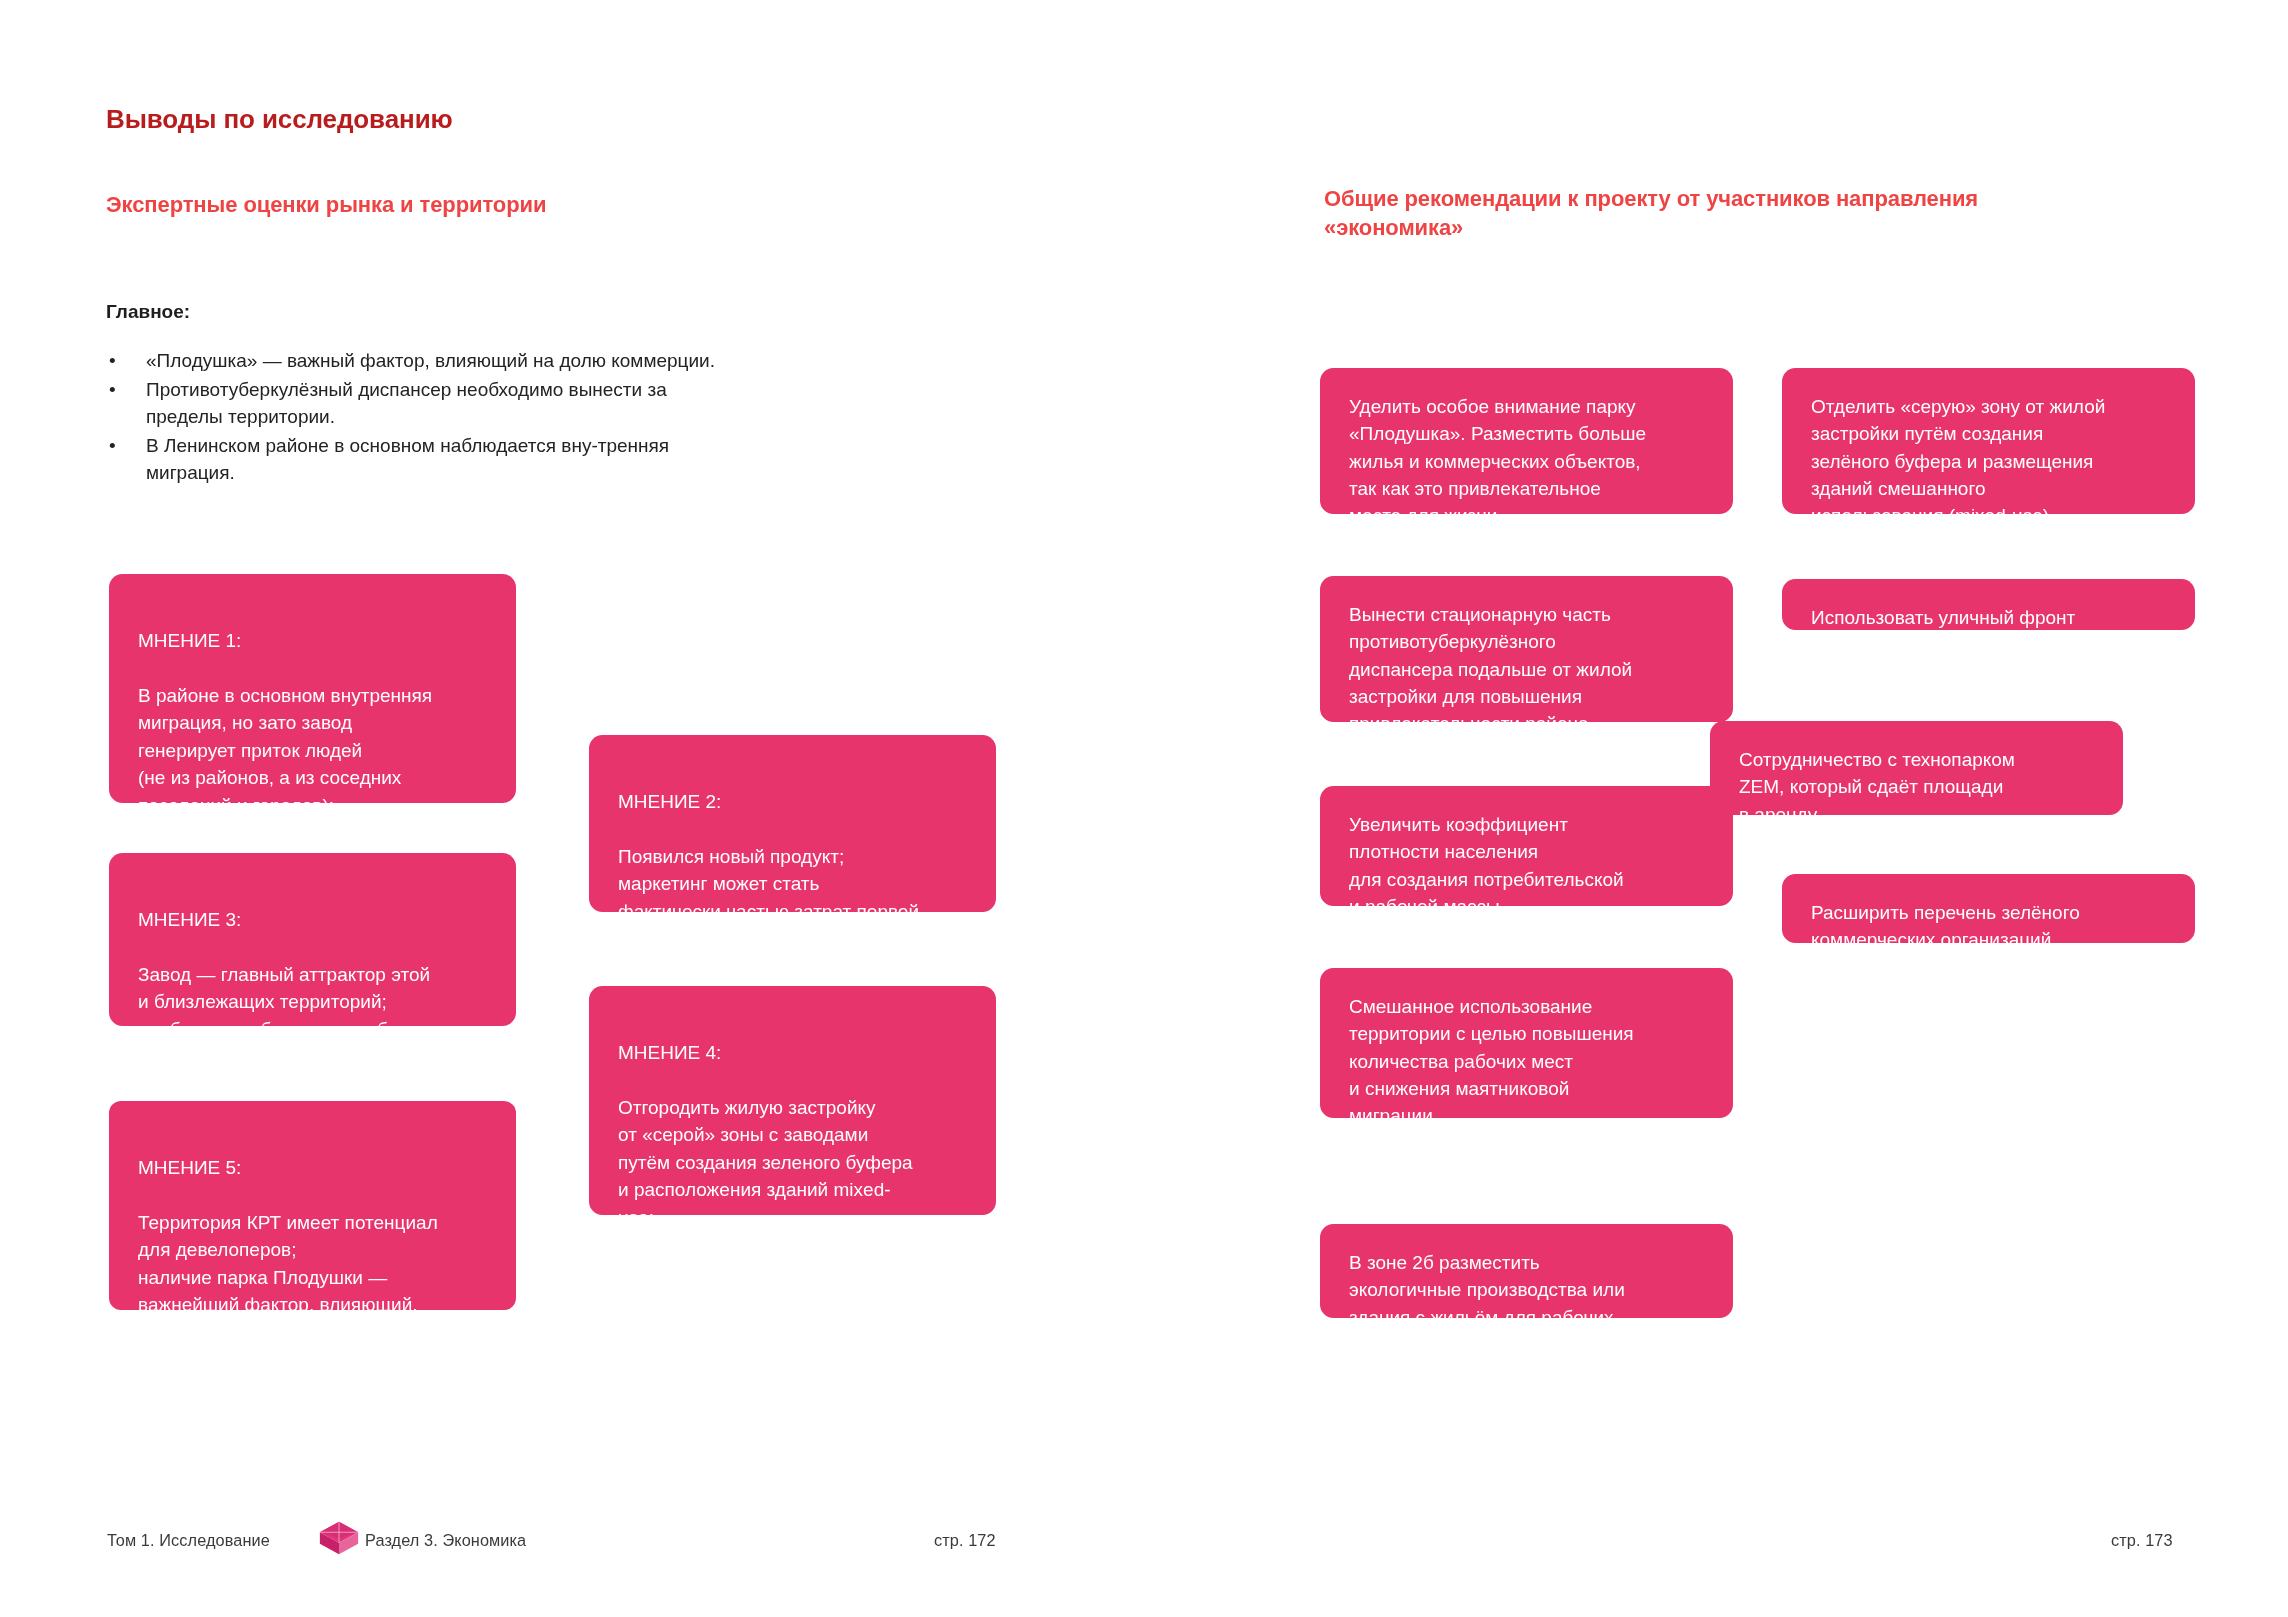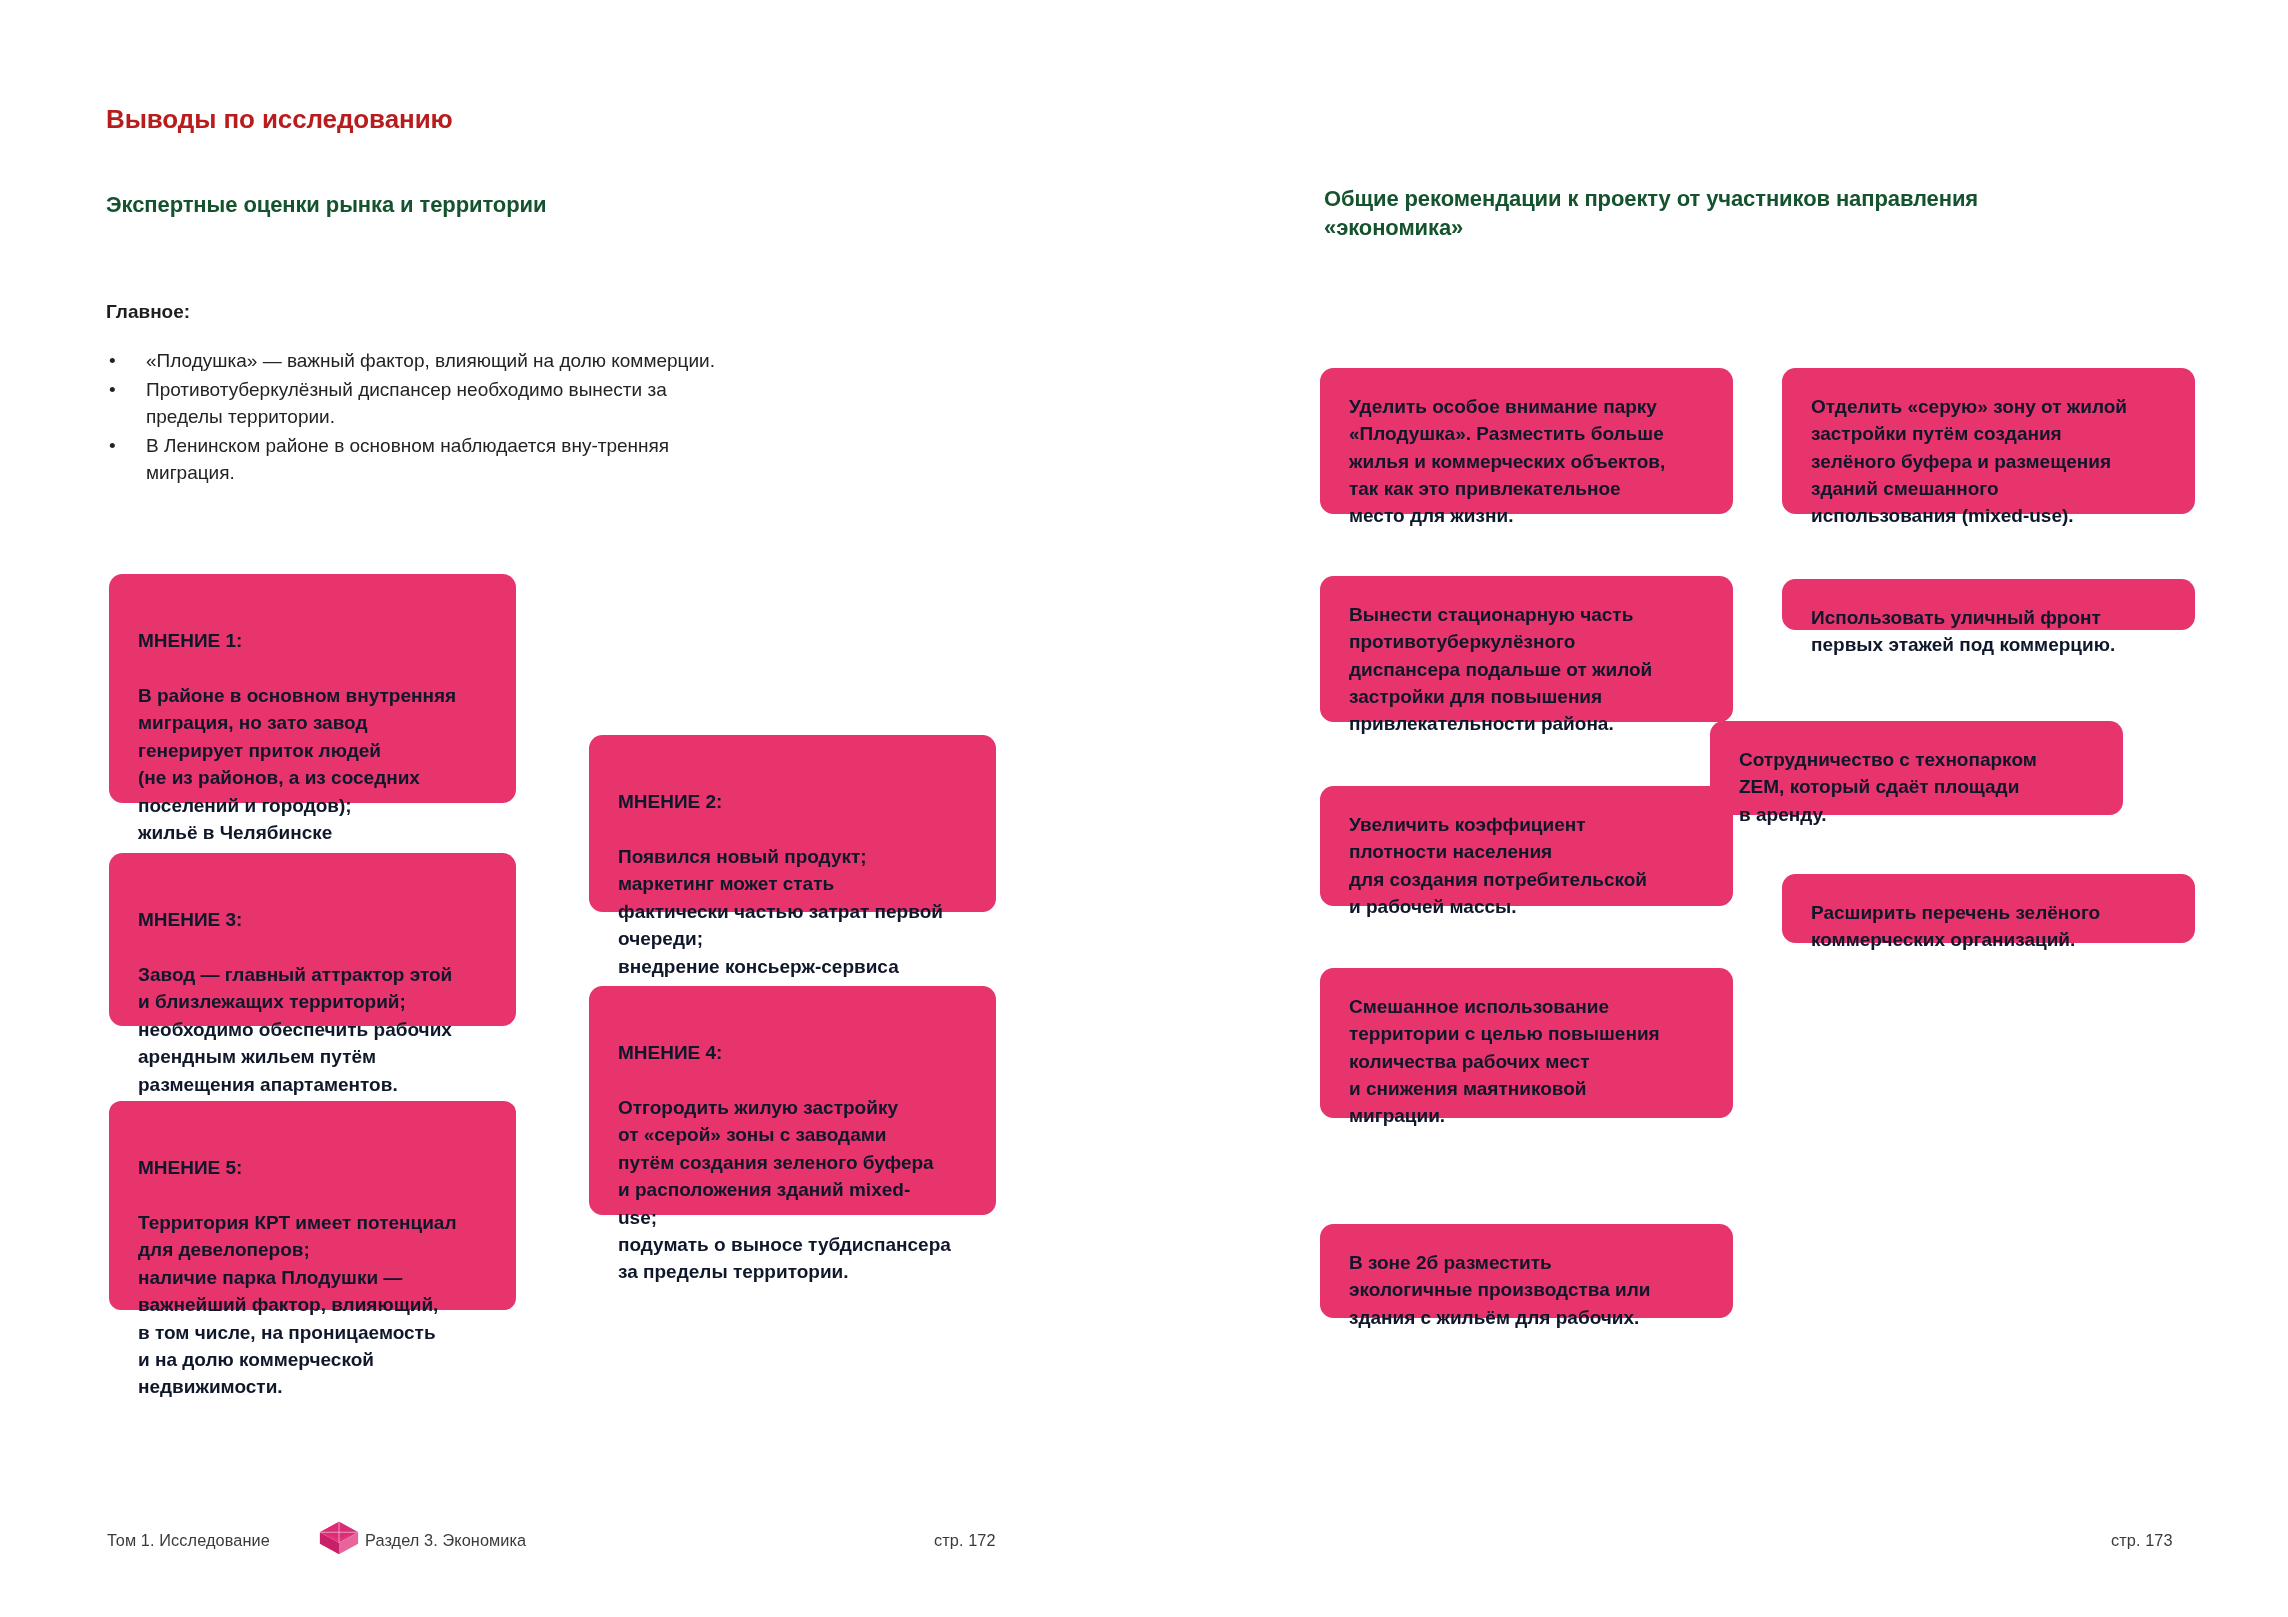--- a/index.html
+++ b/index.html
@@ -30,21 +30,21 @@
     font-weight: bold;
     letter-spacing: -0.1px;
     color: #b91c1c;
   }
 
   .col-heading {
     position: absolute;
     font-size: 22px;
     font-weight: bold;
     line-height: 1.32;
-    color: #14532d;
+    color: #ef4444;
     letter-spacing: -0.1px;
   }
   .col-heading.left  { left: 106px;  top: 190px; width: 730px; }
   .col-heading.right { left: 1324px; top: 184px; width: 672px; }
 
   .sub-heading {
     position: absolute;
     left: 106px;
     top: 301px;
     font-size: 19px;
@@ -76,26 +76,25 @@
     top: 0;
     font-size: 19px;
     line-height: 1.42;
   }
 
   
   .card {
     position: absolute;
     background: #E8346D;
     border-radius: 13.4px;
-    color: #0f172a;
+    color: #ffffff;
     font-size: 19px;
     line-height: 1.44;
     box-sizing: border-box;
     white-space: pre-line;
-    font-weight: bold;
   }
   .card .card-title {
     display: block;
   }
   .card .card-body {
     display: block;
     white-space: pre-line;
   }
 
   

